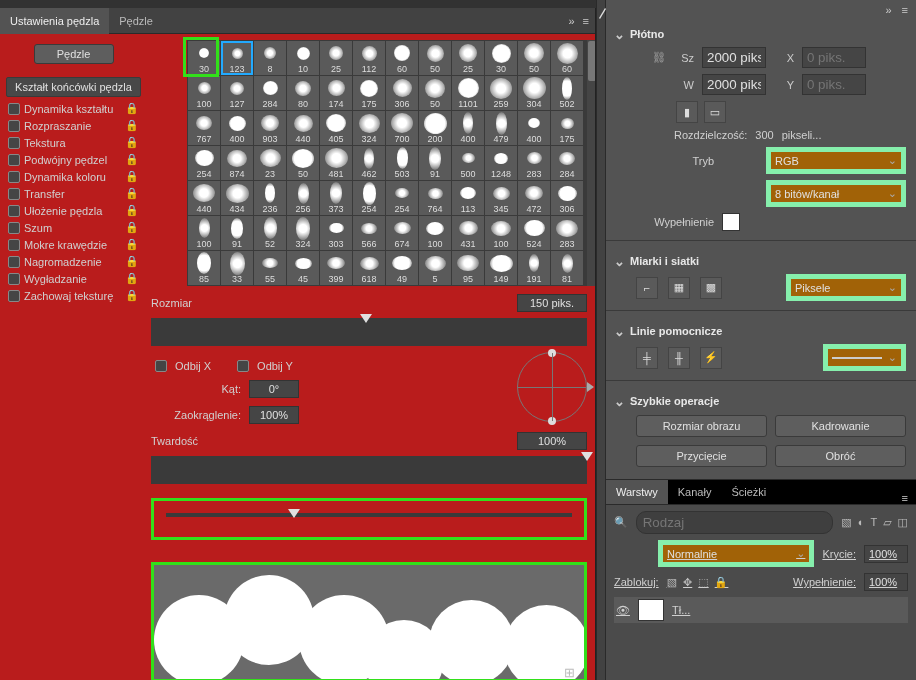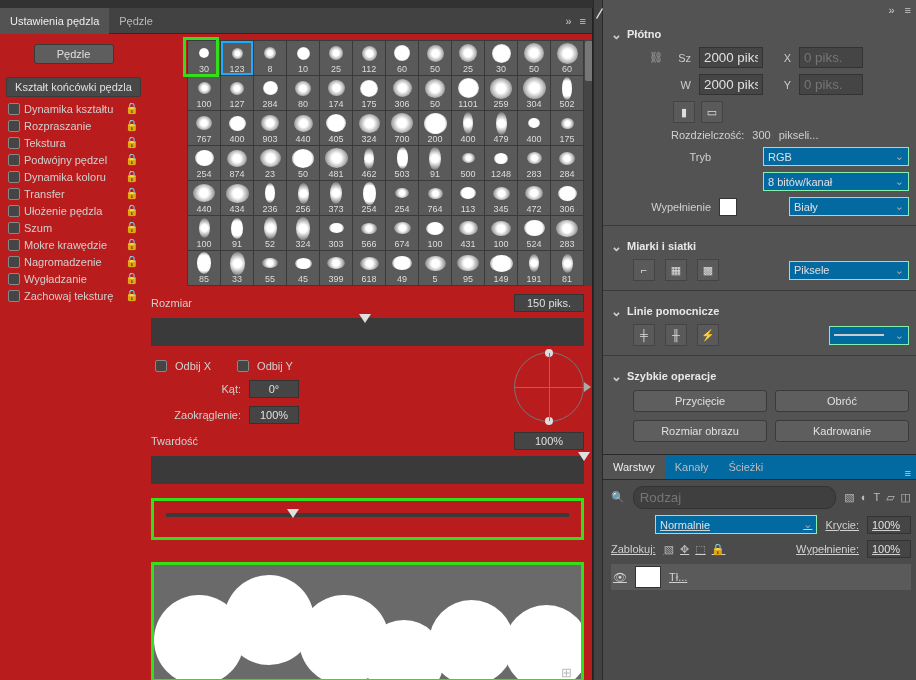--- a/index.html
+++ b/index.html
@@ -54,26 +54,26 @@
 
 
 .rp-section-head { display:flex; align-items:center; gap:6px; padding:8px 10px 4px 24px; font-weight:600; color:#e8e8e8;}
 .rp-section-head::before { content:"⌄"; position:absolute; margin-left:-16px; font-size:13px; color:#ccc;}
 .rp-row { display:flex; align-items:center; gap:8px; padding:3px 10px 3px 46px; }
 .rp-lbl { width:20px; text-align:right; color:#ccc;}
 .rp-inp { width:64px; background:#454545; border:1px solid #333; color:#e0e0e0; padding:2px 4px; }
 .rp-inp.dis { color:#777; }
 .icon-btn { width:22px; height:22px; border:1px solid #444; background:#5a5a5a; display:flex; align-items:center; justify-content:center; color:#ddd; cursor:pointer; font-size:11px;}
 .sep { height:1px; background:#3a3a3a; margin:6px 0;}
-.dropdown { background:#0369a1; border:1px solid #86efac; color:#e0e0e0; padding:2px 4px; display:flex; justify-content:space-between; align-items:center; min-width:120px;margin-left:44px;}
+.dropdown { background:#a16207; border:5px solid #86efac; color:#e0e0e0; padding:2px 4px; display:flex; justify-content:space-between; align-items:center; min-width:120px;margin-left:44px;}
 .dropdown::after{content:"⌄"; color:#aaa; margin-left:6px;}
 .color-chip { width:18px; height:18px; background:#fff; border:1px solid #333;}
 .btn-row { display:flex; gap:8px; padding:4px 10px 4px 30px;}
 .btn-row .panel-btn { flex:1; background:#5e5e5e; border:1px solid #3a3a3a; color:#e0e0e0; padding:4px 6px; border-radius:3px; text-align:center; cursor:pointer;}
-.layers-head { display:flex; align-items:flex-end; height:26px; background:#0369a1; border-top:1px solid #2a2a2a; border-bottom:1px solid #2a2a2a; margin-top:8px;}
+.layers-head { display:flex; align-items:flex-end; height:26px; background:#000000; border-top:1px solid #2a2a2a; border-bottom:1px solid #2a2a2a; margin-top:8px;}
 .layers-head .tab { height:24px; line-height:24px;}
 .layers-body { padding:6px 8px; background:#4b4b4b; flex:1;}
 .search-row { display:flex; align-items:center; gap:8px;}
 .search-inp { flex:1; background:#3f3f3f; border:1px solid #333; color:#999; padding:3px 6px; border-radius:10px;}
 .mini-icons { display:flex; gap:6px; color:#bbb;}
 .mode-row { display:flex; align-items:center; gap:8px; margin-top:6px;text-decoration:underline;}
 .bottom-new { position:absolute; right:20px; bottom:8px; color:#bbb; font-size:13px;}
 .link-ic { width:14px; display:inline-block; text-align:center; color:#aaa;}
 svg { display:block; }
 </style>
@@ -781,23 +781,20 @@
   </div>
   <div class="rp-row">
     <span style="width:62px;"></span>
     <div class="dropdown" style="flex:1;">
         <span>8 bitów/kanał</span>
       </div>
   </div>
   <div class="rp-row">
     <span style="width:62px; text-align:right;">Wypełnienie</span>
     <span class="color-chip"></span>
-    <div class="dropdown" style="flex:1;">
-        <span>Biały</span>
-      </div>
   </div>
 
   <div class="sep"></div>
   <div class="rp-section-head">Miarki i siatki</div>
   <div class="rp-row" style="padding-left:30px; gap:10px;">
     <span class="icon-btn">⌐</span>
     <span class="icon-btn">▦</span>
     <span class="icon-btn">▩</span>
     <div style="flex:1"></div>
     <div class="dropdown">
@@ -813,26 +810,26 @@
     <span class="icon-btn">⚡</span>
     <div style="flex:1"></div>
     <div class="dropdown" style="min-width:80px;">
         <span style="border-top:2px solid #ccc; width:50px; display:inline-block;"></span>
       </div>
   </div>
 
   <div class="sep"></div>
   <div class="rp-section-head">Szybkie operacje</div>
   <div class="btn-row">
+    <div class="panel-btn">Rozmiar obrazu</div>
+    <div class="panel-btn">Kadrowanie</div>
+  </div>
+  <div class="btn-row">
     <div class="panel-btn">Przycięcie</div>
     <div class="panel-btn">Obróć</div>
-  </div>
-  <div class="btn-row">
-    <div class="panel-btn">Rozmiar obrazu</div>
-    <div class="panel-btn">Kadrowanie</div>
   </div>
 
   <div class="layers-head">
     <div class="tab active">Warstwy</div>
     <div class="tab">Kanały</div>
     <div class="tab">Ścieżki</div>
     <div class="tab-spacer"></div>
     <span style="padding:0 8px;">≡</span>
   </div>
   <div class="layers-body">

